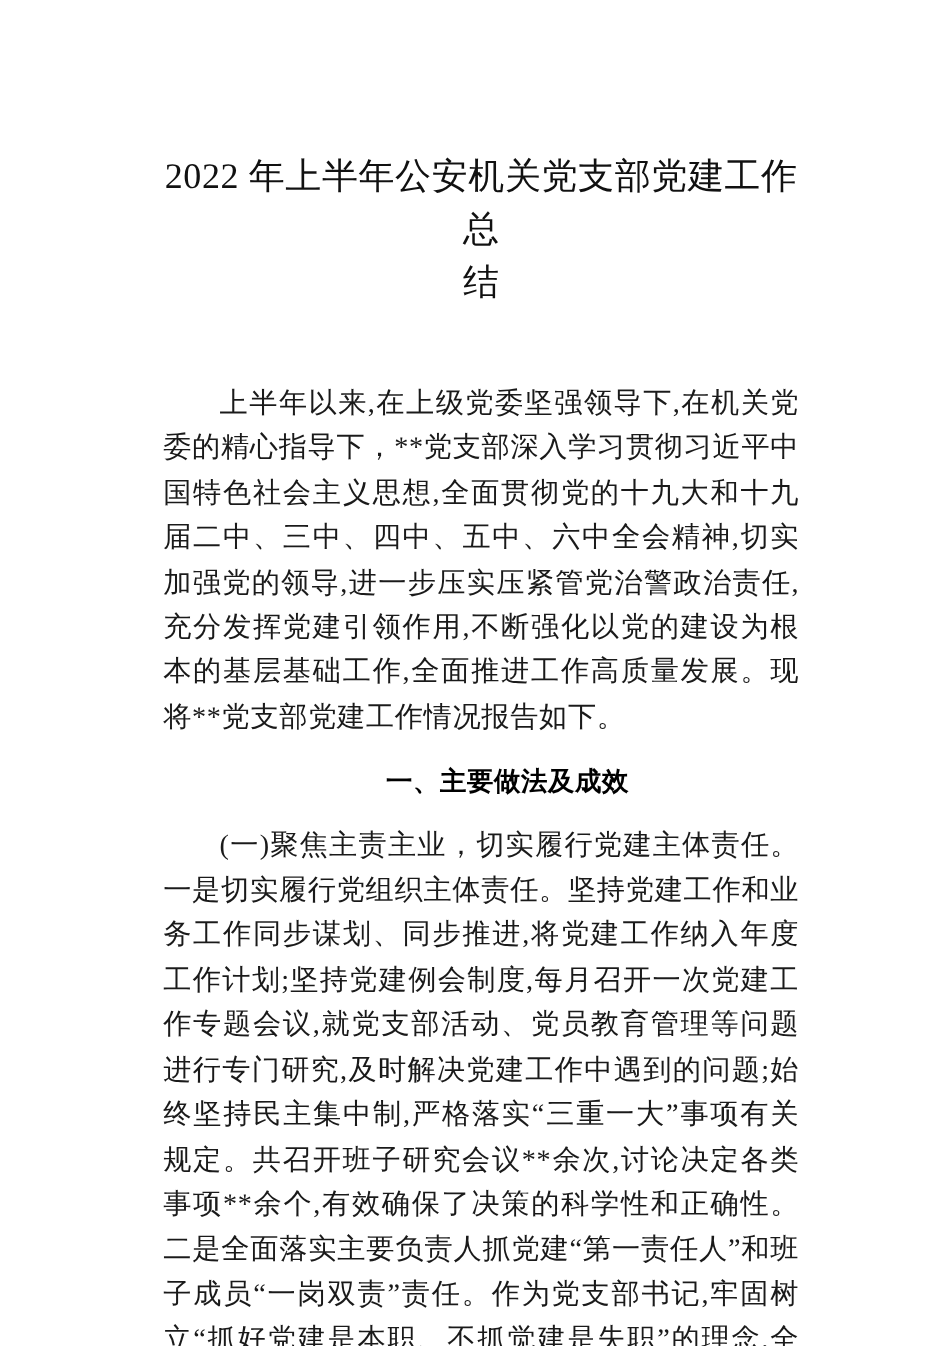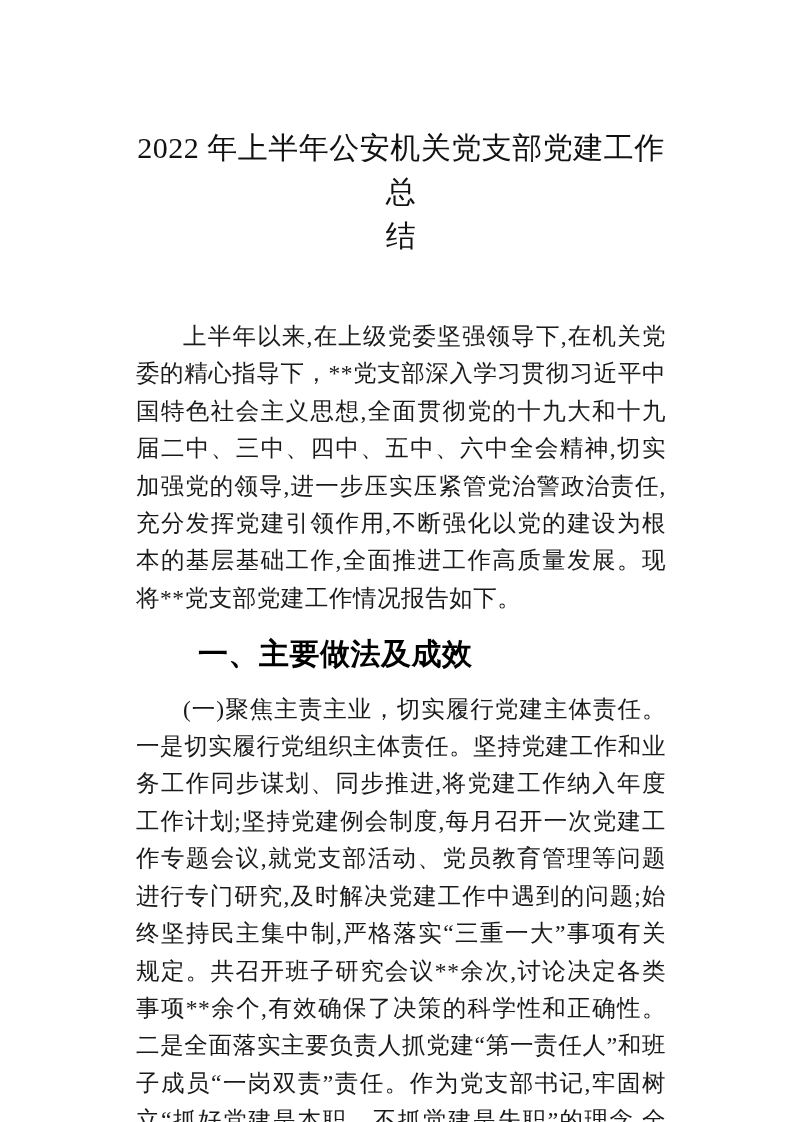--- a/index.html
+++ b/index.html
@@ -61,28 +61,28 @@
     margin: 16px;
     text-align: justify;
     text-justify: inter-ideograph;
     text-indent: 2em;
     letter-spacing: 0.55px;
     word-break: break-all;
   }
 
   h2.section-heading {
     font-family: "DejaVu Sans", "Liberation Sans", sans-serif;
-    font-size: 30px;
+    font-size: 22px;
     line-height: 37.4px;
     font-weight: 700;
     color: #000000;
-    margin: 18px;
+    margin: 4px;
     text-indent: 2em;
     letter-spacing: 0.5px;
-    text-align: left;
+    text-align: center;
   }
 </style>
 </head>
 <body>
 
 <div class="page">
   <div class="content">
 
     <div class="doc-title">
       <div>2022 年上半年公安机关党支部党建工作总</div>

